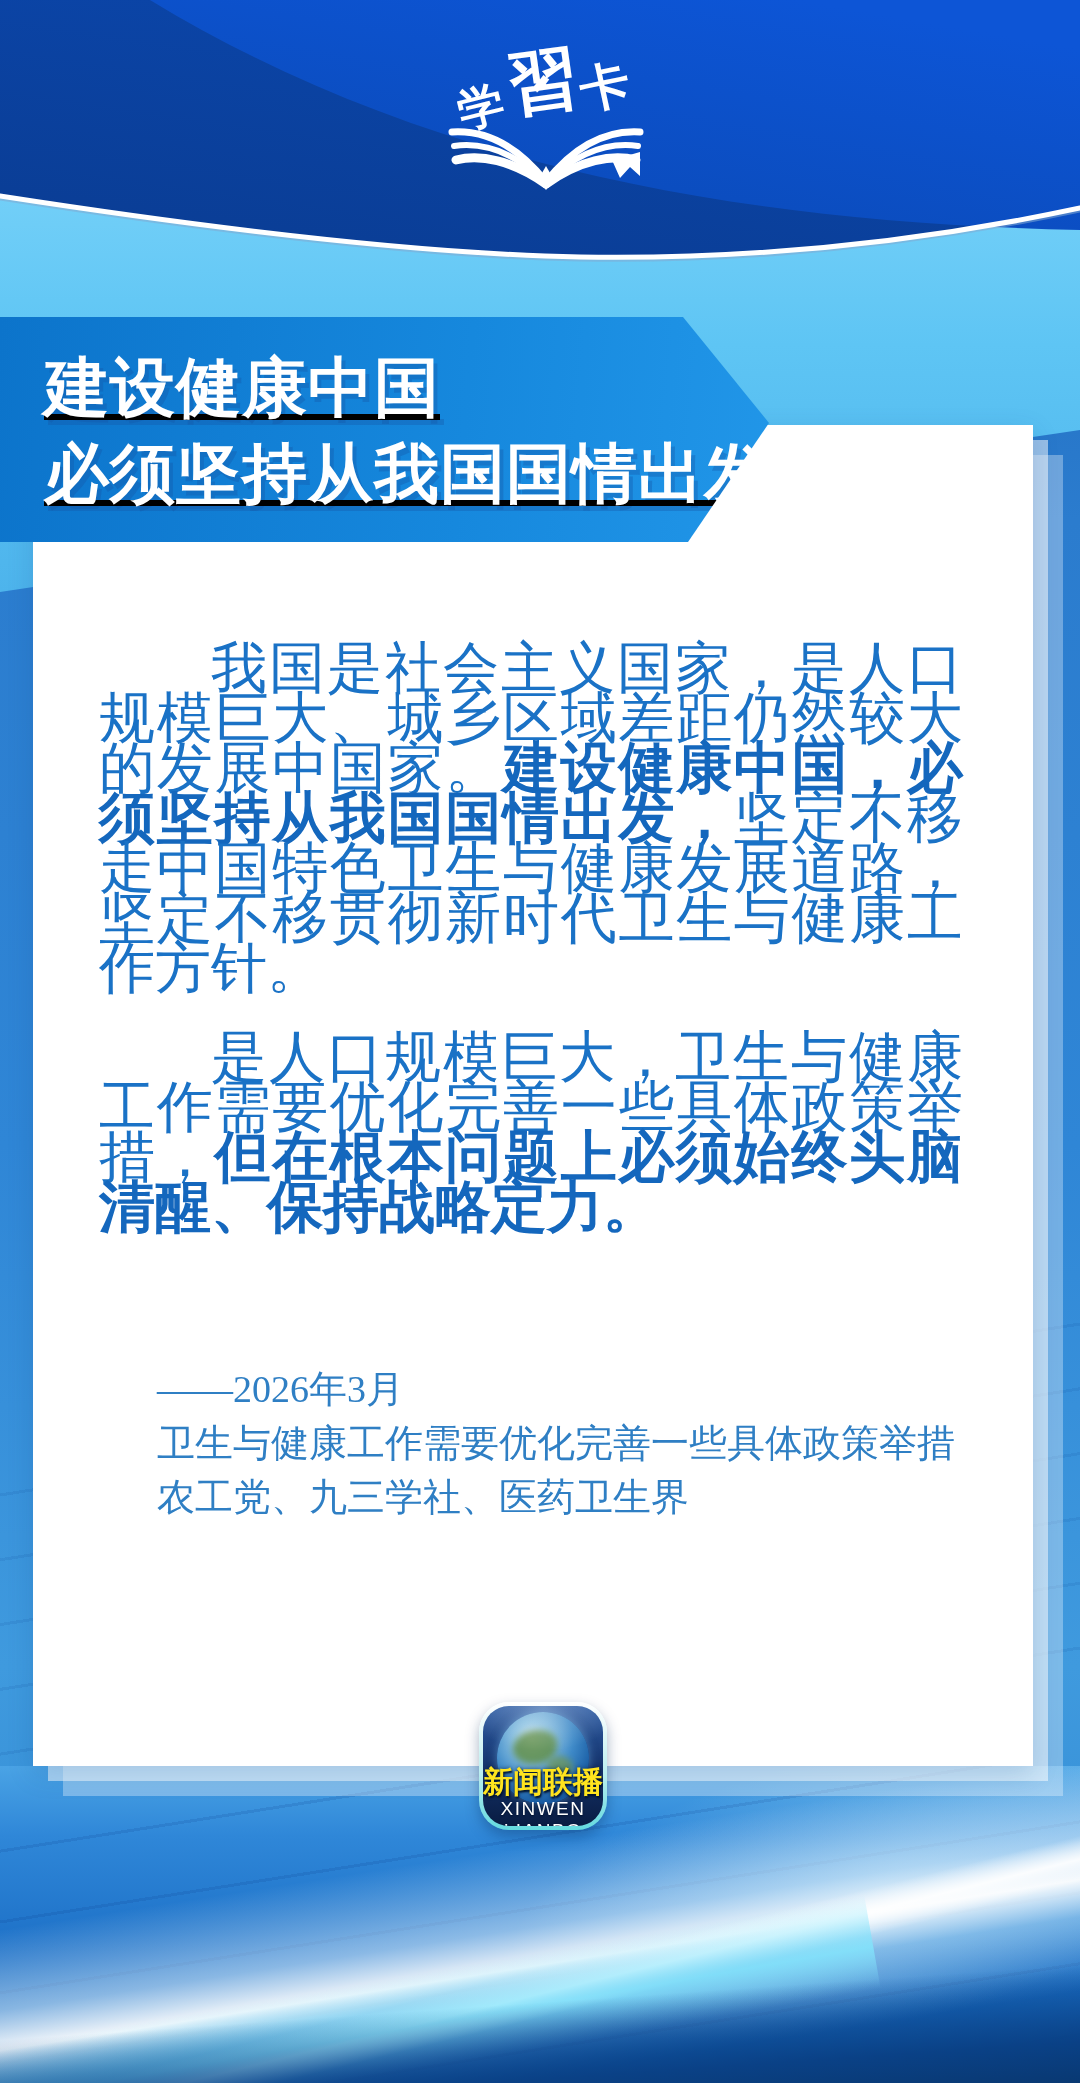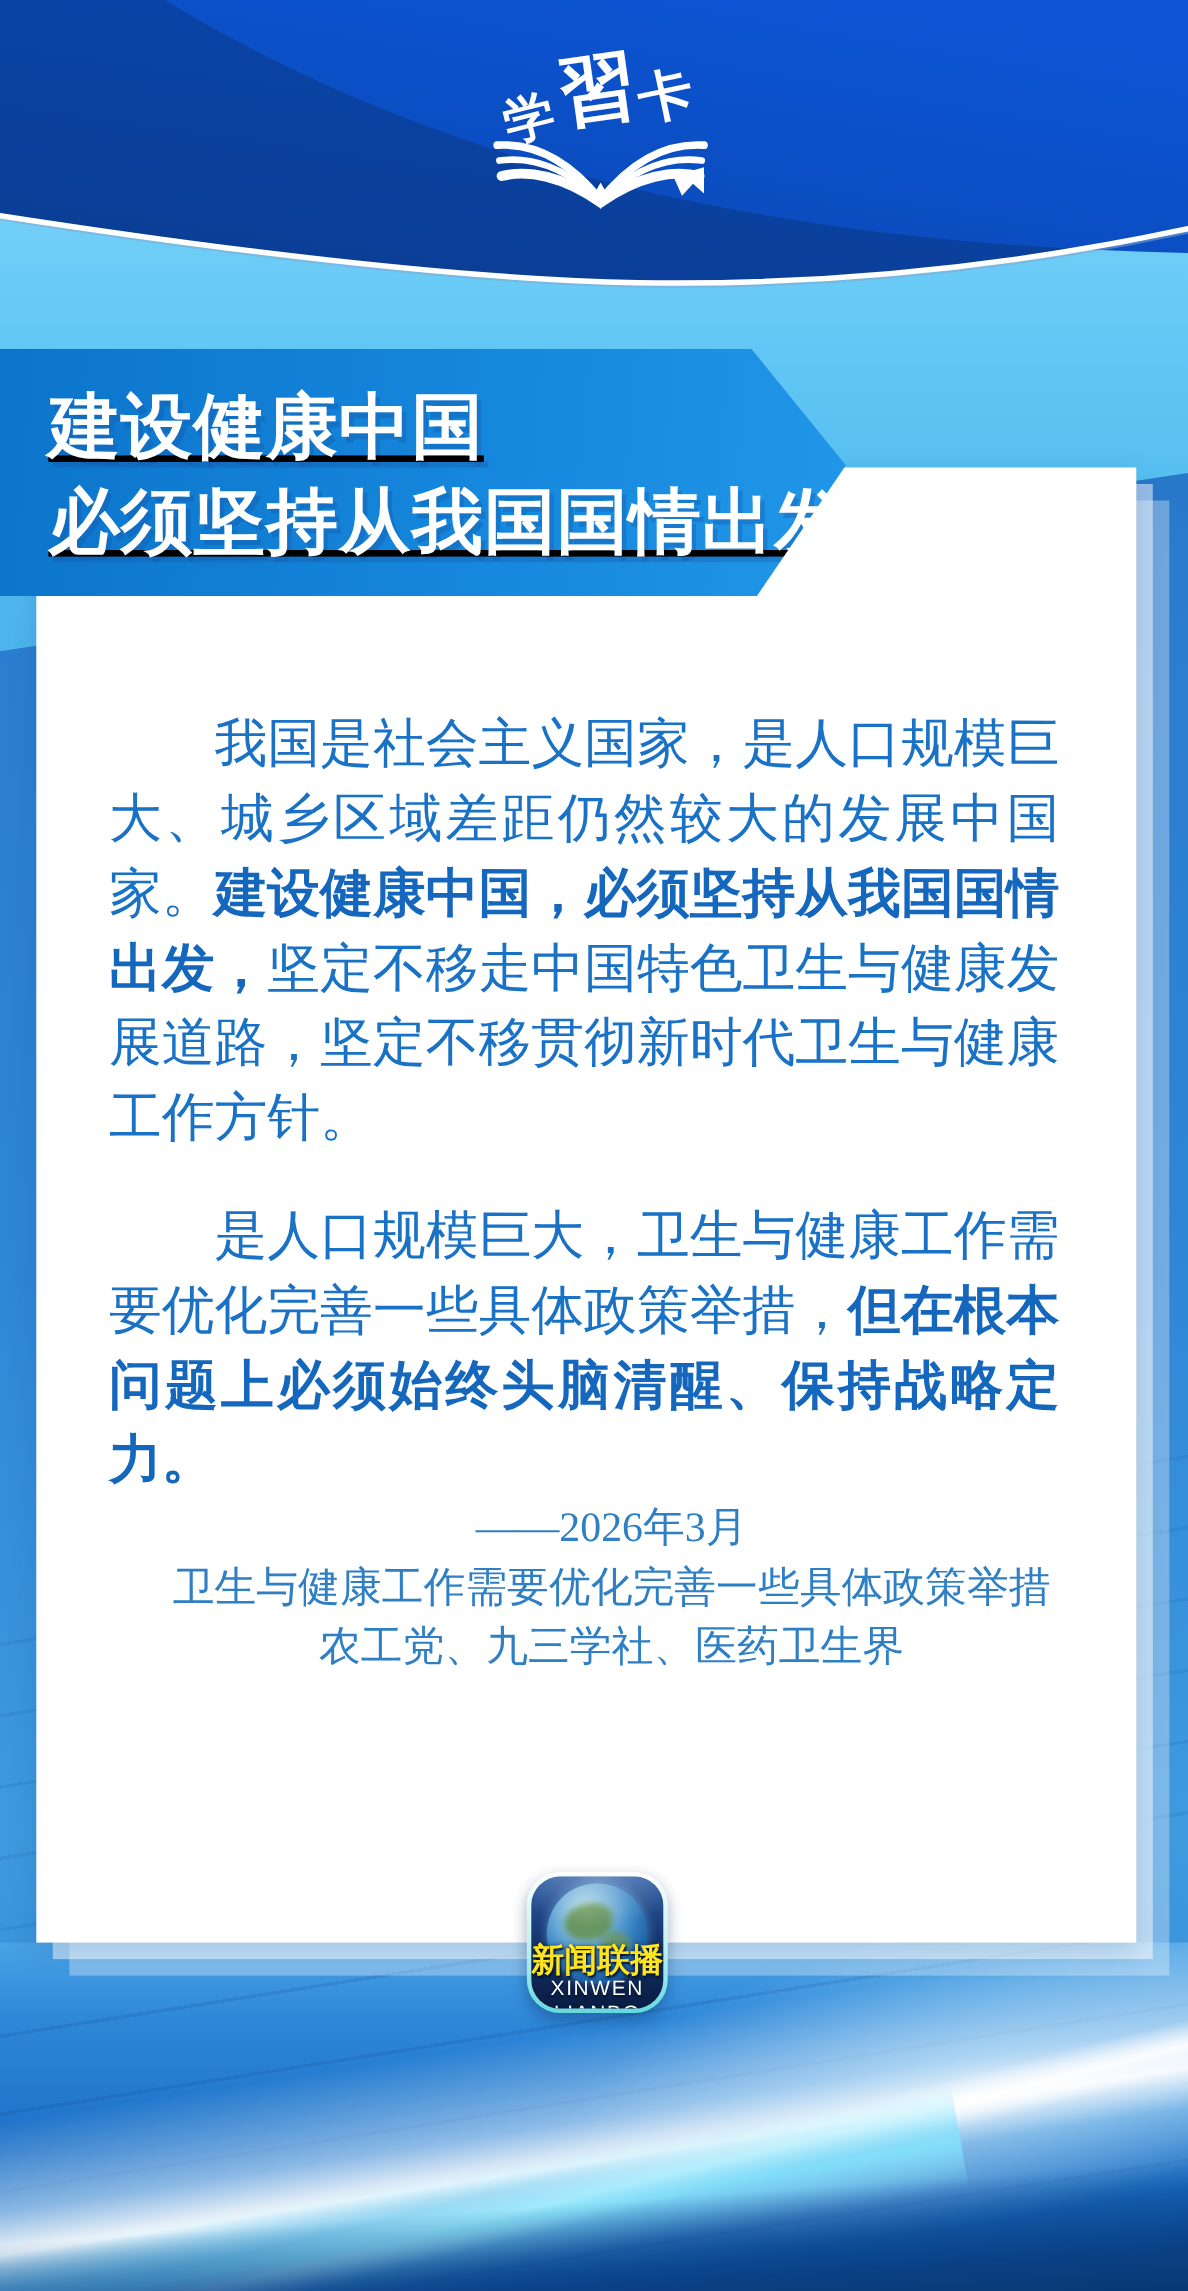--- a/index.html
+++ b/index.html
@@ -38,27 +38,27 @@
   }
   
   .card-l2{position:absolute;left:63px;top:455px;width:1000px;height:1341px;background:rgba(255,255,255,.32);z-index:4;}
   .card-l1{position:absolute;left:48px;top:440px;width:1000px;height:1341px;background:rgba(255,255,255,.52);z-index:5;}
   .card{
     position:absolute;left:33px;top:425px;width:1000px;height:1341px;background:#fff;z-index:6;
     box-shadow:0 8px 24px rgba(15,70,140,.18);
   }
   
   .quote{position:absolute;left:66px;top:218px;width:864px;color:#1a72c6;
-    font-size:48px;line-height:68px;text-align:justify;}
+    font-size:56px;line-height:50px;text-align:justify;}
   .quote p{margin:0;text-indent:2em;}
   .quote p + p{margin-top:39px;}
   .quote b{font-weight:bold;color:#1467bd;}
   
   .attr{
-    position:absolute;right:78px;top:937px;text-align:center;
+    position:absolute;right:78px;top:937px;text-align:left;
     font-family:"Liberation Serif","DejaVu Serif",serif;
     color:#2f7fc4;font-size:38px;line-height:54px;white-space:nowrap;
   }
   
   .icon-outer{
     position:absolute;left:479px;top:1702px;width:120px;height:120px;padding:4px;z-index:10;
     border-radius:30px;background:linear-gradient(180deg,#ffffff 0%,#bdeff0 55%,#63d9de 100%);
     box-shadow:0 6px 14px rgba(5,40,90,.35);
   }
   .icon-inner{

